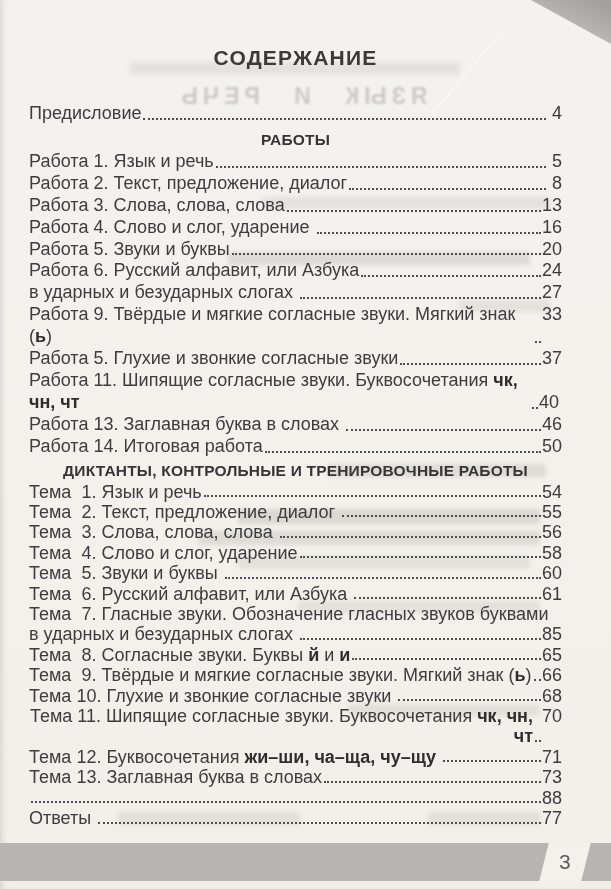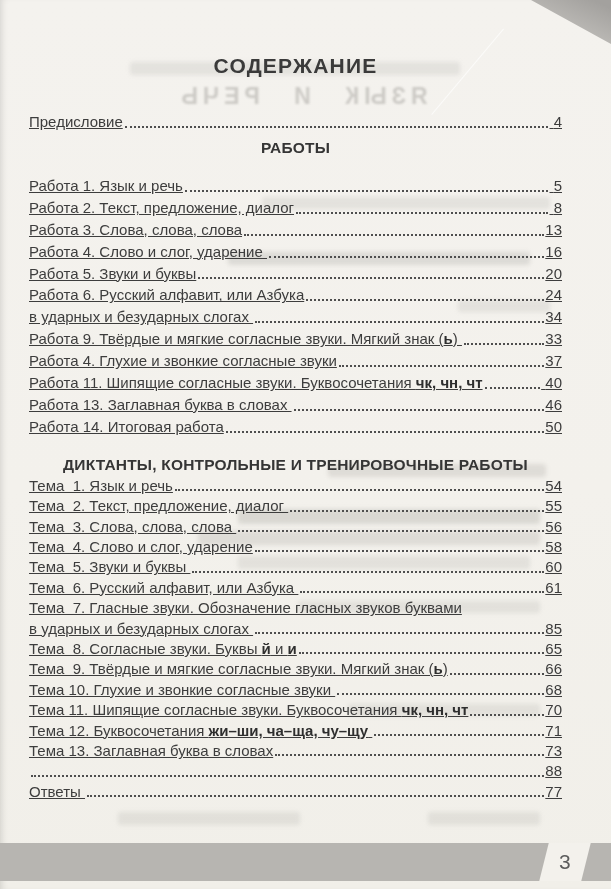--- a/index.html
+++ b/index.html
@@ -47,34 +47,34 @@
   .b5{top:464px;left:328px;width:218px;height:13px;background:rgba(148,146,141,.22);}
   .b6{top:509px;left:238px;width:302px;height:15px;background:rgba(148,146,141,.26);}
   .b7{top:531px;left:198px;width:342px;height:14px;background:rgba(148,146,141,.22);}
   .b8{top:556px;left:238px;width:292px;height:13px;}
   .b9{top:601px;left:298px;width:242px;height:12px;}
   .b10{top:704px;left:348px;width:192px;height:12px;}
   .b11{top:812px;left:118px;width:182px;height:13px;}
   .b12{top:812px;left:428px;width:112px;height:13px;}
 
   
-  .content{position:absolute;left:29px;top:8px;width:533px;}
+  .content{position:absolute;left:29px;top:0;width:533px;}
   h1.title{
     margin:46px 0 0;line-height:24px;
     text-align:center;font-size:21px;font-weight:bold;
     letter-spacing:1.2px;color:#3a3a3a;
   }
   .preface{margin-top:33px;}
   .sec-header{
     text-align:center;font-weight:bold;font-size:15.5px;
     line-height:22px;color:#353535;letter-spacing:.2px;
   }
-  .sec-h1{margin:4px 0 16px;}
-  .sec-h2{margin:16px 0 0;}
-  .rows{font-size:15px;text-decoration:underline;}
+  .sec-h1{margin:4px 0 0;}
+  .sec-h2{margin:2px 0 0;}
+  .rows{font-size:18px;}
   .s1 .row{line-height:21.9px;}
   .s2 .row{line-height:20.4px;text-align:right;}
   .row{display:flex;}
   .row .lbl,.row .pg{white-space:pre-wrap;}
   .row .pg{color:#3c3c3c;}
   .row b{font-weight:700;color:#2e2e2e;}
   .dots{flex:1 1 0;min-width:6px;border-bottom:2.2px dotted #4e4e4e;margin:0 1px 5px 2px;}
 
   
   .footer{position:absolute;left:0;right:0;top:843px;height:38px;background:var(--band);}
@@ -149,29 +149,29 @@
             <span class="pg">20</span>
           </div>
           <div class="row">
             <span class="lbl">Работа 6. Русский алфавит, или Азбука</span>
             <span class="dots"></span>
             <span class="pg">24</span>
           </div>
           <div class="row">
             <span class="lbl">в ударных и безударных слогах </span>
             <span class="dots"></span>
-            <span class="pg">34</span>
+            <span class="pg">27</span>
           </div>
           <div class="row">
             <span class="lbl">Работа 9. Твёрдые и мягкие согласные звуки. Мягкий знак (<b>ь</b>) </span>
             <span class="dots"></span>
             <span class="pg">33</span>
           </div>
           <div class="row">
-            <span class="lbl">Работа 4. Глухие и звонкие согласные звуки</span>
+            <span class="lbl">Работа 5. Глухие и звонкие согласные звуки</span>
             <span class="dots"></span>
             <span class="pg">37</span>
           </div>
           <div class="row">
             <span class="lbl">Работа 11. Шипящие согласные звуки. Буквосочетания <b>чк, чн, чт</b></span>
             <span class="dots"></span>
             <span class="pg"> 40</span>
           </div>
           <div class="row">
             <span class="lbl">Работа 13. Заглавная буква в словах </span>

